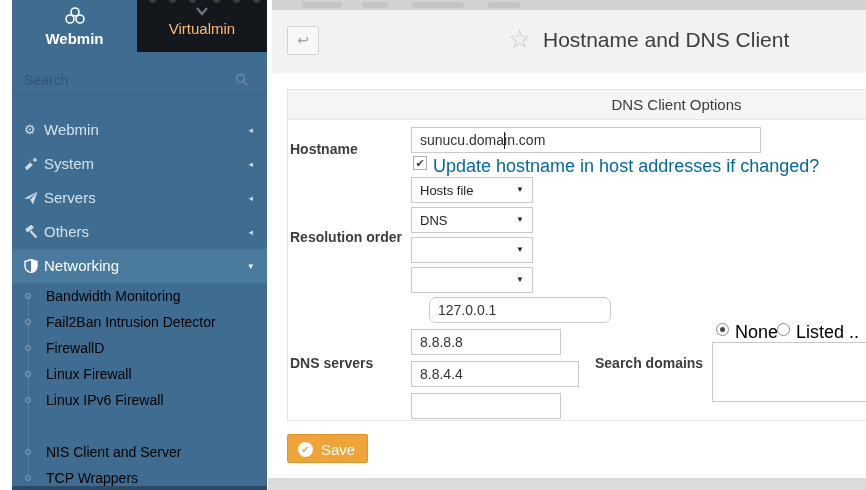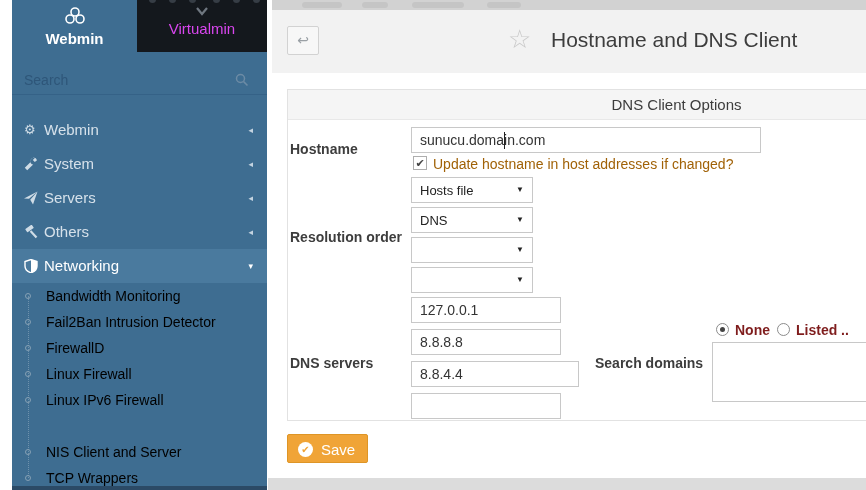--- a/index.html
+++ b/index.html
@@ -6,21 +6,21 @@
   html,body { width:866px; height:490px; overflow:hidden; background:#fff;
               font-family:"Liberation Sans", sans-serif; }
   .screen { position:relative; width:866px; height:490px; overflow:hidden; background:#fff; }
 
   
   .sidebar { position:absolute; left:12px; top:0; width:255px; height:490px; background:#3e6d91; }
   .tab { position:absolute; top:0; height:52px; text-align:center; cursor:pointer; }
   .tab-webmin { left:0; width:125px; }
   .tab-webmin .tab-label { color:#ffffff; font-weight:700; font-size:15px; margin-top:3px; }
   .tab-virtualmin { left:125px; width:130px; background:#14181d; }
-  .tab-virtualmin .tab-label { color:#d946ef; font-size:15px; margin-top:3px; }
+  .tab-virtualmin .tab-label { color:#fdba74; font-size:15px; margin-top:3px; }
   .tab-icon { display:block; margin:5px auto 0; }
   .vm-dot { position:absolute; top:-4px; width:7px; height:7px; border-radius:50%; background:#363d45; }
   .search-row { position:absolute; left:0; top:66px; width:255px; height:29px;
                 border-bottom:1px solid #356287; }
   .search-row input { position:absolute; left:12px; top:3px; width:200px; height:22px;
                       background:transparent; border:none; outline:none; color:#bcd0de; font-size:14px; }
   .search-row input::placeholder { color:#2e5679; }
   .search-ico { position:absolute; right:18px; top:7px; }
   .cat { position:absolute; left:0; width:255px; height:34px; color:#d6e1ea; cursor:pointer; }
   .cat.active { background:#4a7a9e; color:#ffffff; }
@@ -40,42 +40,42 @@
   .side-bottom { position:absolute; left:0; top:486px; width:255px; height:4px; background:#2b4a66; }
 
   
   .topbar { position:absolute; left:272px; top:0; width:810px; height:10px; background:#d2d2d2; overflow:hidden; }
   .topbar .hint { position:absolute; top:2px; height:6px; border-radius:3px; background:#c5c5c5; }
   .header { position:absolute; left:272px; top:10px; width:810px; height:63px; background:#f2f2f2; }
   .back-btn { position:absolute; left:15px; top:16px; width:32px; height:29px; background:#f7f7f7;
               border:1px solid #d2d2d2; border-radius:2px; color:#9aa0a5; font-size:14px;
               text-align:center; line-height:27px; cursor:pointer; }
   .fav-star { position:absolute; left:236px; top:14px; font-size:26px; color:#c9c9c9; cursor:pointer; line-height:30px; }
-  .page-title { position:absolute; left:271px; top:18px; font-size:21px; color:#3d3d3d; white-space:nowrap;margin-left:8px; }
+  .page-title { position:absolute; left:271px; top:18px; font-size:21px; color:#3d3d3d; white-space:nowrap; }
 
   .panel { position:absolute; left:287px; top:89px; width:779px; height:332px;
            background:#ffffff; border:1px solid #e2e2e2; }
   .panel-head { position:absolute; left:0; top:0; width:777px; height:30px; background:#f5f5f5;
                 border-bottom:1px solid #e8e8e8; text-align:center; line-height:30px;
                 font-size:15px; color:#3c3c3c; }
   .flabel { position:absolute; font-size:14px; font-weight:700; color:#3d3d3d; white-space:nowrap; }
   .tinput { position:absolute; height:26px; border:1px solid #c8c8c8; background:#fff;
             font-size:14px; color:#333; padding:0 8px; outline:none; font-family:"Liberation Sans",sans-serif; }
   .caret { position:absolute; width:1px; height:17px; background:#222; }
   .cbox { position:absolute; width:14px; height:14px; border:1px solid #aeaeae; background:#fff;
           font-size:11px; line-height:13px; text-align:center; color:#444; cursor:pointer; }
-  .cbox-label { position:absolute; font-size:14px; color:#a16207; white-space:nowrap; }
+  .cbox-label { position:absolute; font-size:18px; color:#0369a1; white-space:nowrap; }
   .selectbox { position:absolute; width:122px; height:26px; border:1px solid #c8c8c8; background:#fff; cursor:pointer; }
   .selectbox .sel-val { position:absolute; left:8px; top:5px; font-size:13px; color:#222; }
   .selectbox .sel-arrow { position:absolute; right:8px; top:7px; font-size:8px; color:#222; }
   .radio { position:absolute; width:13px; height:13px; border:1px solid #8c8c8c; border-radius:50%;
            background:#fff; cursor:pointer; }
   .radio.sel::after { content:""; position:absolute; left:3px; top:3px; width:5px; height:5px;
                       border-radius:50%; background:#444; }
-  .radio-label { position:absolute; font-size:14px; color:#7f1d1d; white-space:nowrap;font-weight:bold; }
+  .radio-label { position:absolute; font-size:18px; color:#000000; white-space:nowrap; }
   .tarea { position:absolute; border:1px solid #c8c8c8; background:#fff; resize:none; outline:none; }
   .save-btn { position:absolute; left:287px; top:434px; width:81px; height:29px; background:#f0a437;
               border:1px solid #de9526; border-radius:2px; color:#ffffff; font-size:15px; cursor:pointer; }
   .save-btn .save-ico { position:absolute; left:10px; top:7px; width:15px; height:15px; border-radius:50%;
                         background:#ffffff; color:#f0a437; font-size:10px; line-height:15px; text-align:center; }
   .save-btn .save-label { position:absolute; left:33px; top:6px; }
   .footer { position:absolute; left:268px; top:478px; width:814px; height:12px; background:#dcdcdc; }
 </style>
 </head>
 <body>
@@ -224,21 +224,21 @@
     <div class="selectbox" style="left:123px; top:147px">
       <span class="sel-val"></span>
       <span class="sel-arrow">▼</span>
     </div>
     <div class="selectbox" style="left:123px; top:177px">
       <span class="sel-val"></span>
       <span class="sel-arrow">▼</span>
     </div>
 
     <span class="flabel" style="left:2px; top:265px">DNS servers</span>
-    <input class="tinput" style="left: 123px; top: 207px; width: 150px;" type="text" value="127.0.0.1">
+    <input class="tinput" style="left: 141px; top: 207px; width: 182px; border-radius: 7px;" type="text" value="127.0.0.1">
     <input class="tinput" style="left: 123px; top: 239px; width: 150px;" type="text" value="8.8.8.8">
     <input class="tinput" style="left: 123px; top: 271px; width: 168px;" type="text" value="8.8.4.4">
     <input class="tinput" style="left: 123px; top: 303px; width: 150px;" type="text" value="">
 
     <span class="flabel" style="left:307px; top:265px">Search domains</span>
     <span class="radio sel" style="left:428px; top:233px"></span>
     <span class="radio-label" style="left:447px; top:232px">None</span>
     <span class="radio" style="left:489px; top:233px"></span>
     <span class="radio-label" style="left:508px; top:232px">Listed ..</span>
     <textarea class="tarea" style="left: 424px; top: 252px; width: 354px; height: 60px;"></textarea>

